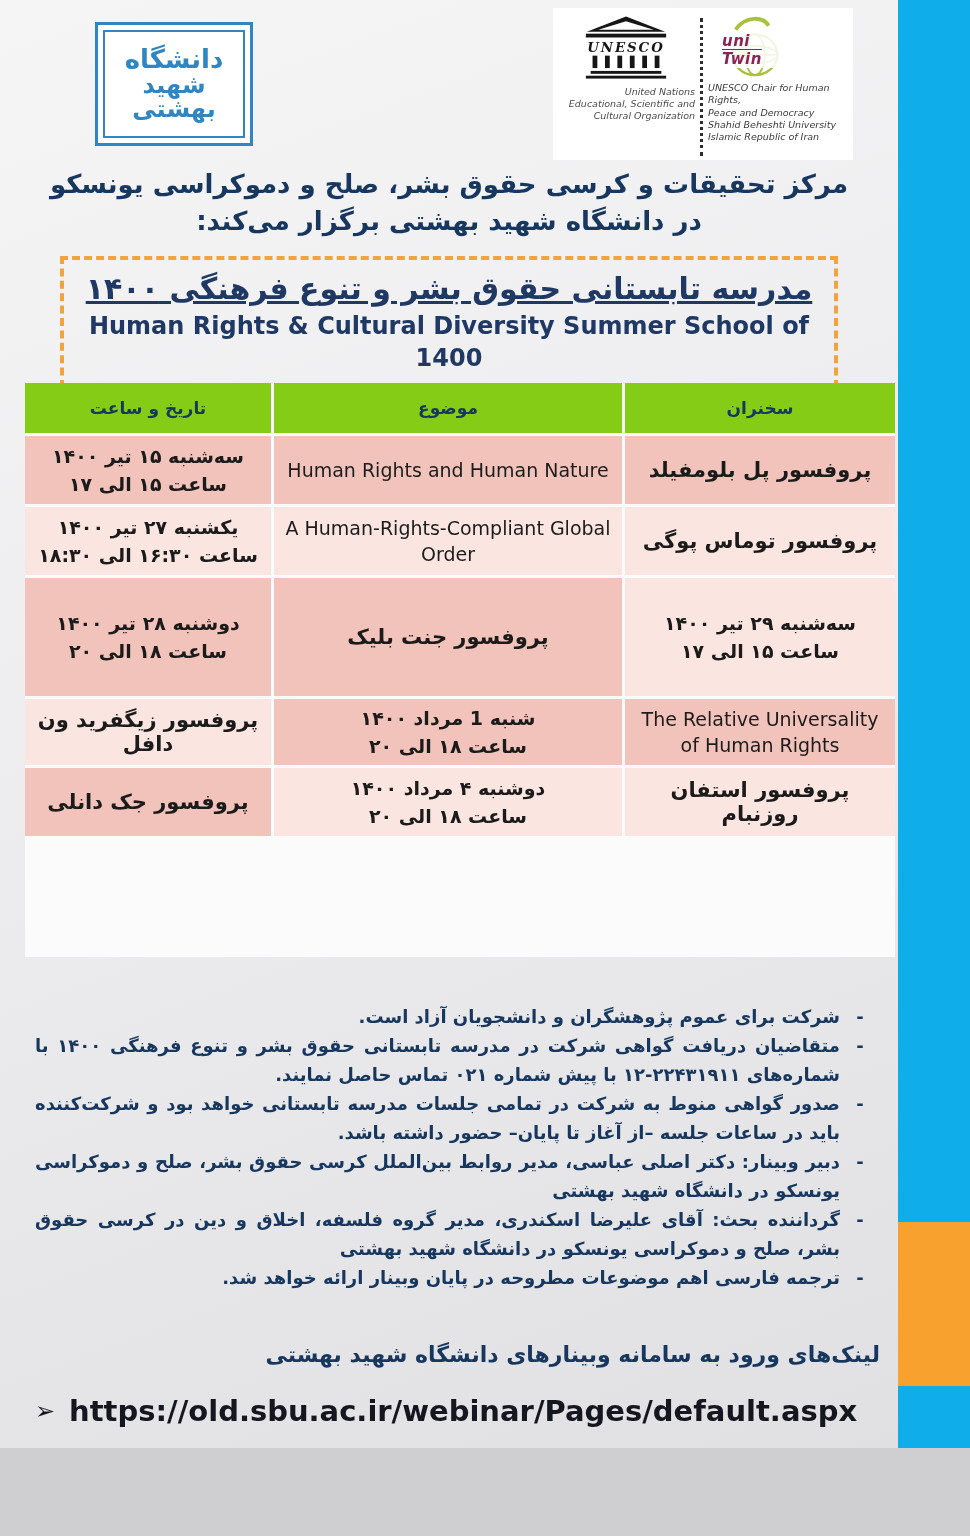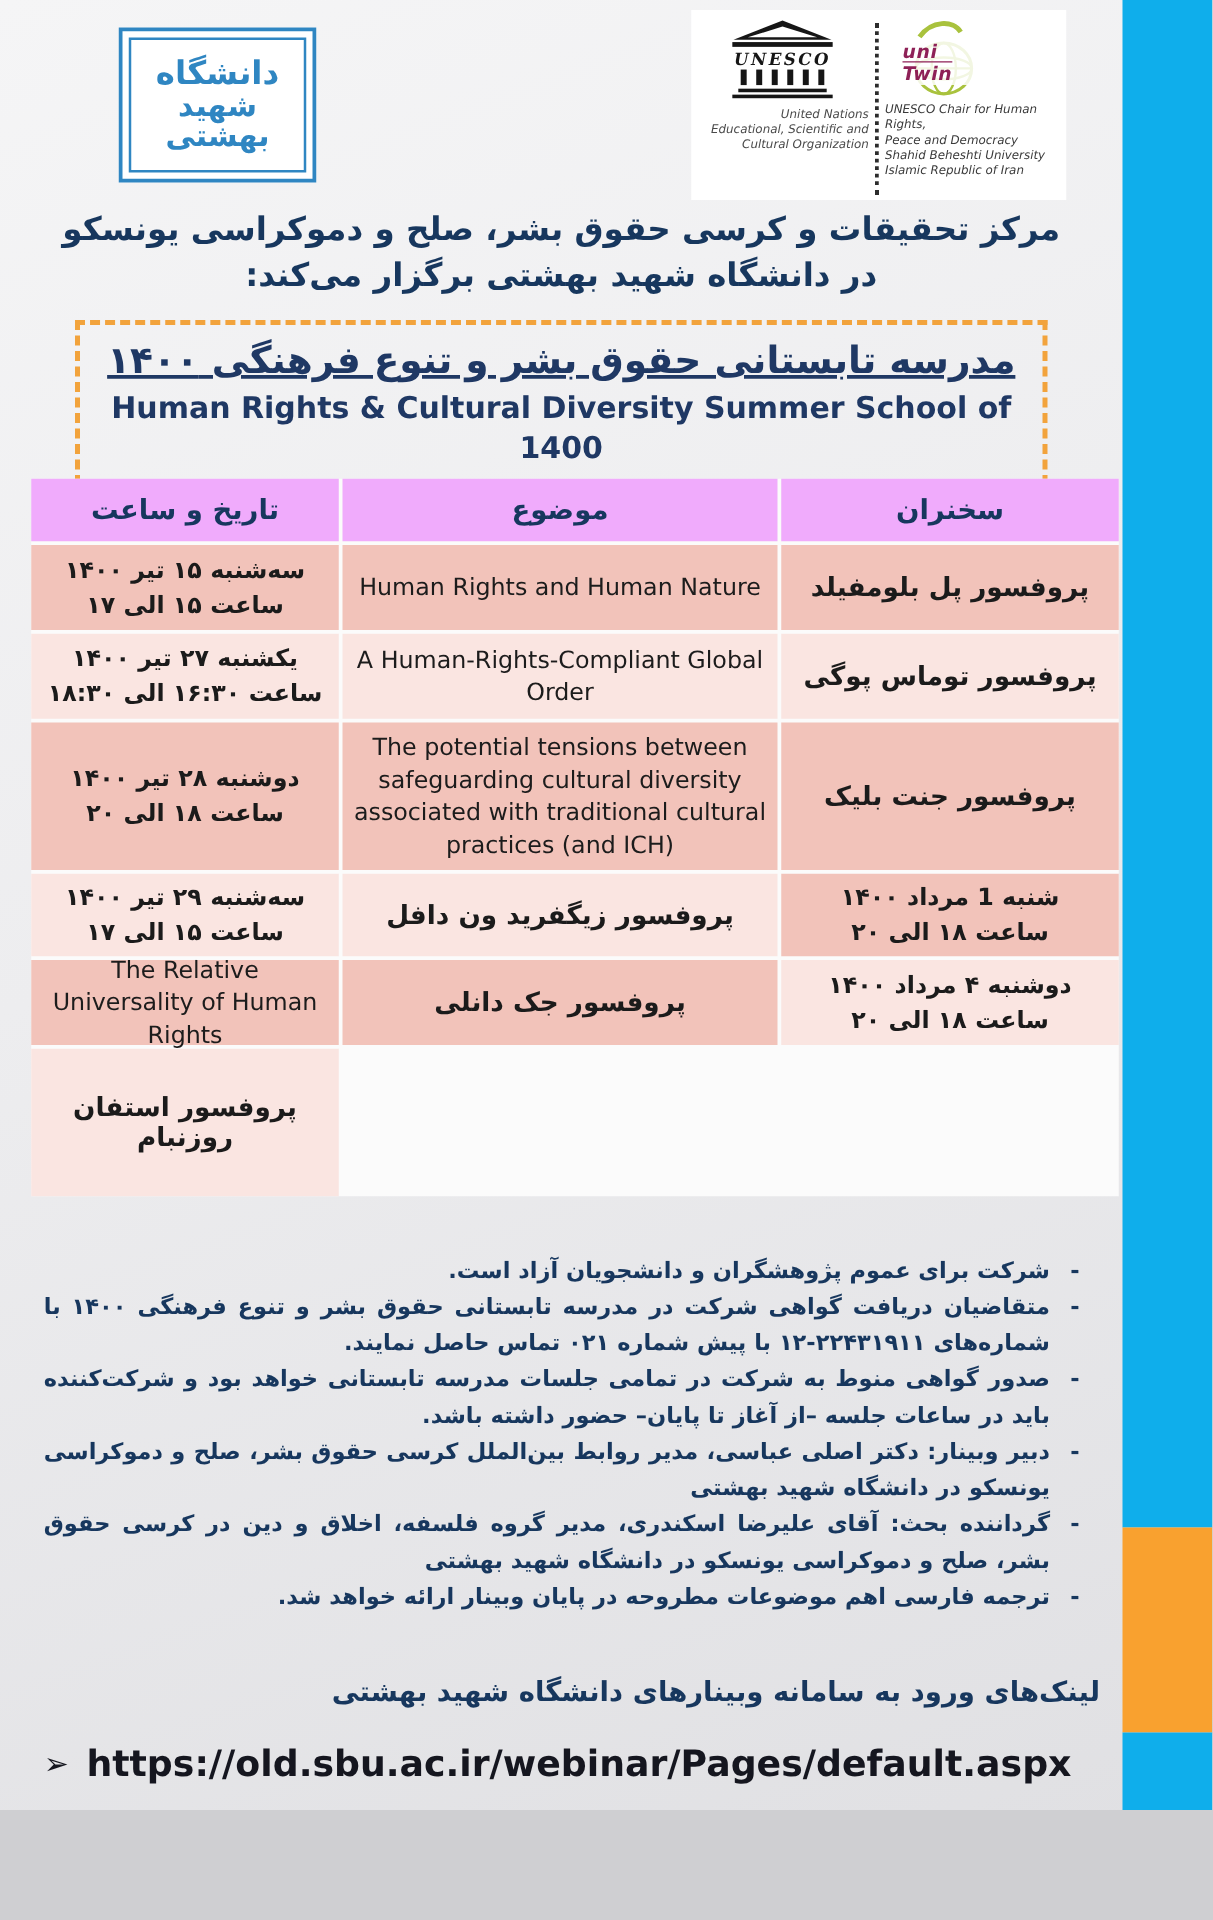--- a/index.html
+++ b/index.html
@@ -45,21 +45,21 @@
     border:4px dashed #F2A33C; padding:8px 10px 10px; text-align:center;}
   .title-fa{color:#1F3864; font-weight:bold; font-size:30px; line-height:42px;text-decoration:underline;}
   .title-en{color:#1F3864; font-weight:bold; font-size:24px; line-height:32px;}
 
   
   .schedule{position:absolute; left:25px; top:383px; width:870px; background:#fbfbfb;
     display:grid; grid-template-columns:246px 348px 270px; gap:3px;
     grid-template-rows:50px 68px 68px 118px 66px 68px 118px;}
   .cell{display:flex; flex-direction:column; align-items:center; justify-content:center;
     text-align:center; padding:2px 8px; box-sizing:border-box;}
-  .th{background:#f0abfc; color:#17375E; font-weight:bold; font-size:22px;}
+  .th{background:#84cc16; color:#17375E; font-weight:bold; font-size:17px;}
   .row-a{background:#F2C3BA;} .row-b{background:#FAE5E1;}
   .c-date{direction:rtl; color:#1b1b1b; font-weight:bold; font-size:19px; line-height:28px;}
   .c-topic{color:#1c1c1c; font-size:19px; line-height:26px;}
   .c-speaker{direction:rtl; color:#1b1b1b; font-weight:bold; font-size:21px;}
 
   
   .notes{position:absolute; left:35px; top:1002px; width:845px; direction:rtl;
     color:#17375E; font-weight:bold; font-size:18px; line-height:29px;}
   .note{display:flex;}
   .note .dash{width:40px; flex:0 0 40px; text-align:center;}
@@ -160,21 +160,20 @@
       <div>یکشنبه ۲۷ تیر ۱۴۰۰</div>
       <div>ساعت ۱۶:۳۰ الی ۱۸:۳۰</div>
     </div>
     <div class="cell row-b c-topic">A Human-Rights-Compliant Global Order</div>
     <div class="cell row-b c-speaker">پروفسور توماس پوگی</div>
 
     <div class="cell row-a c-date">
       <div>دوشنبه ۲۸ تیر ۱۴۰۰</div>
       <div>ساعت ۱۸ الی ۲۰</div>
     </div>
-    <div class="cell row-a c-topic">The potential tensions between safeguarding cultural diversity associated with traditional cultural practices (and ICH)</div>
     <div class="cell row-a c-speaker">پروفسور جنت بلیک</div>
 
     <div class="cell row-b c-date">
       <div>سه‌شنبه ۲۹ تیر ۱۴۰۰</div>
       <div>ساعت ۱۵ الی ۱۷</div>
     </div>
     <div class="cell row-b c-speaker">پروفسور زیگفرید ون دافل</div>
 
     <div class="cell row-a c-date">
       <div>شنبه 1 مرداد ۱۴۰۰</div>

